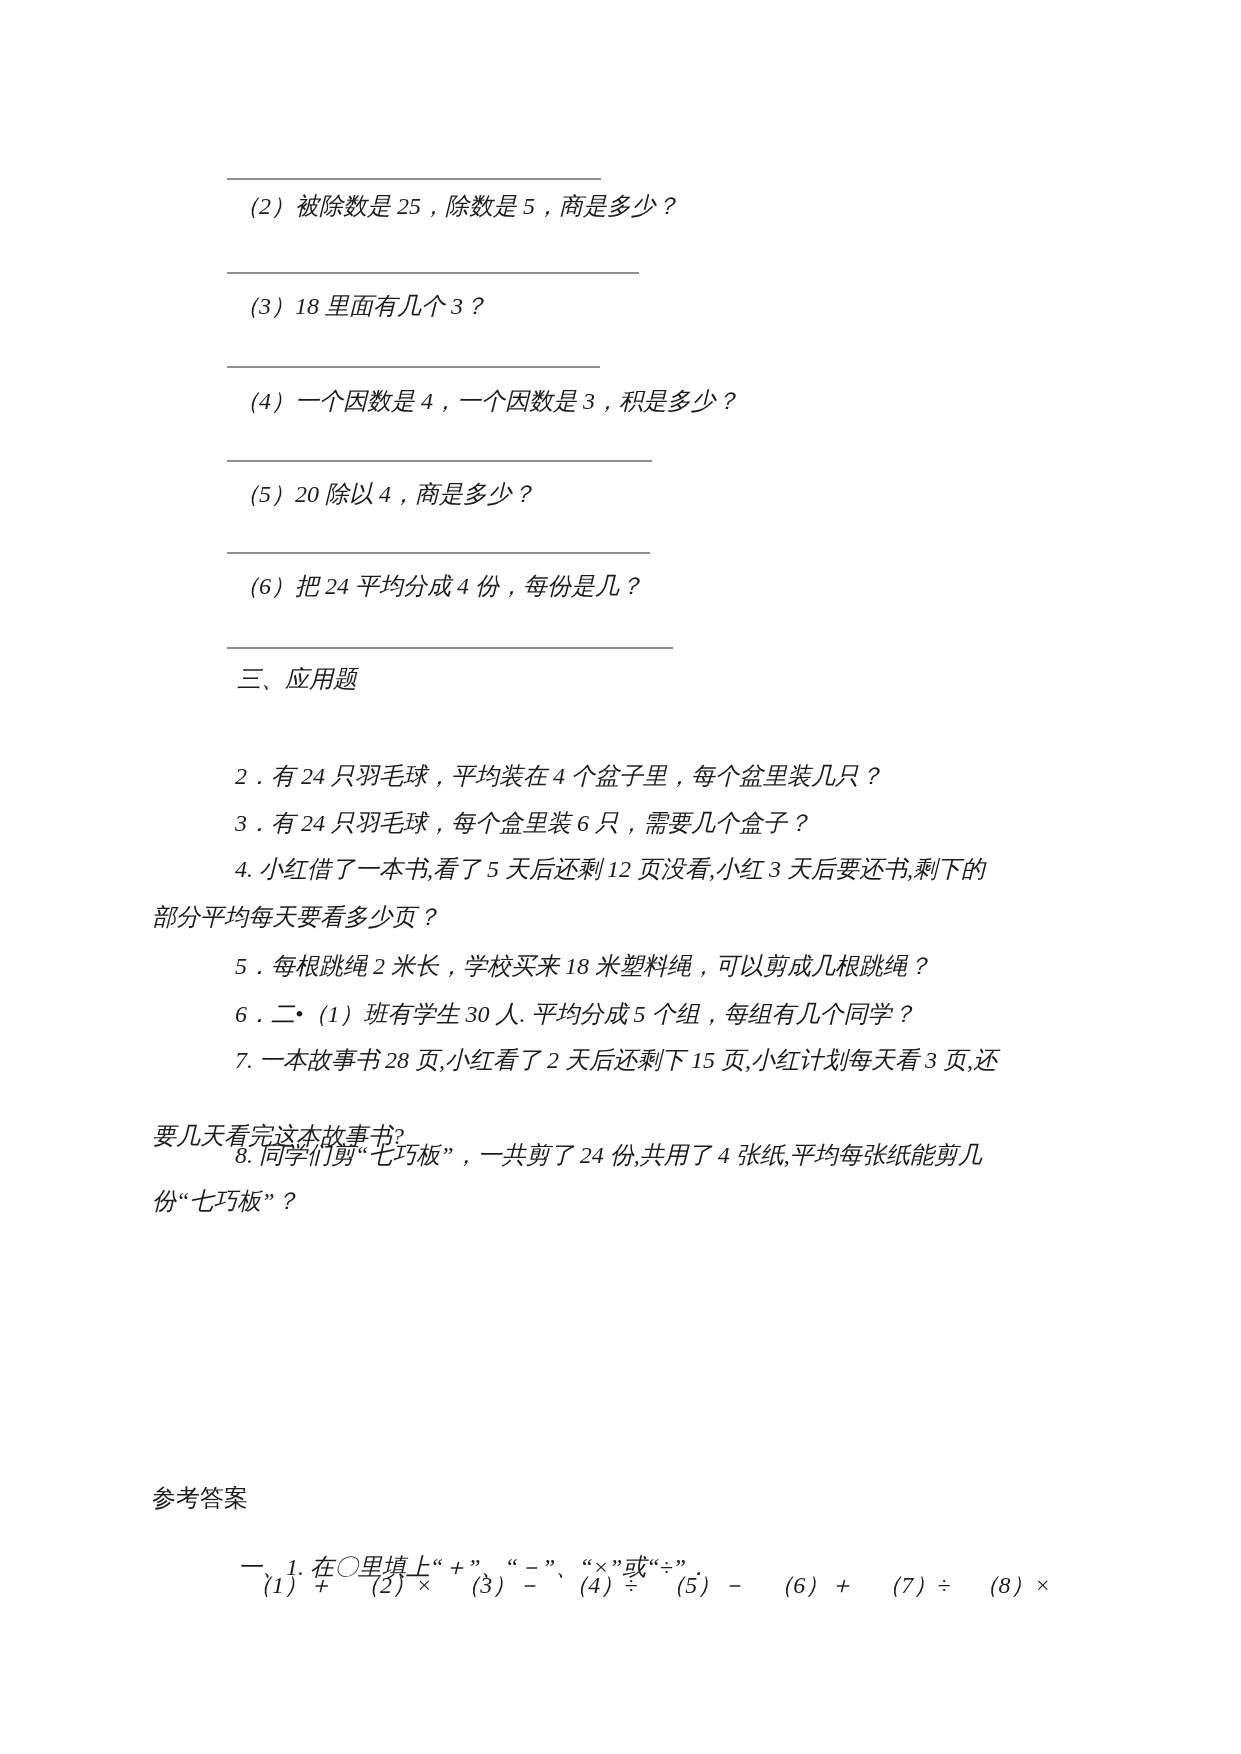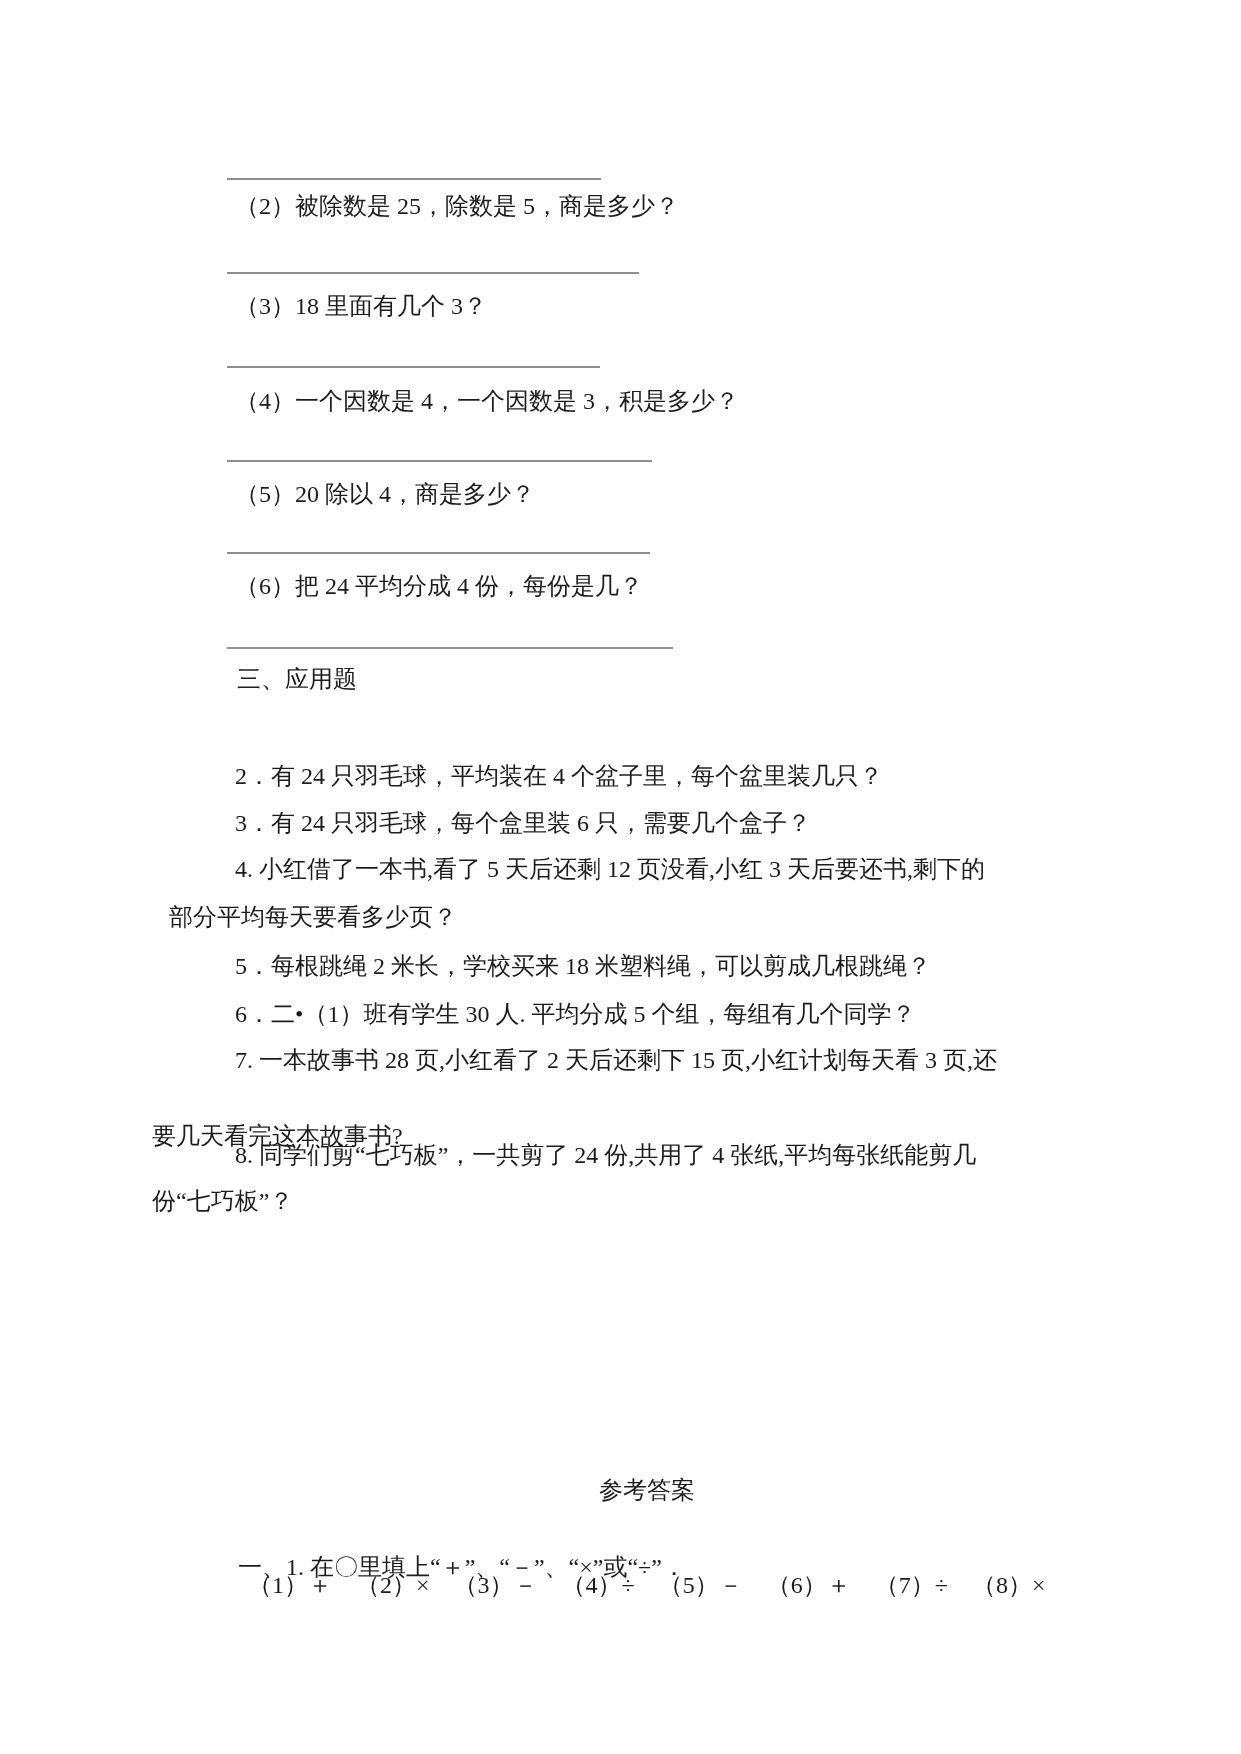--- a/index.html
+++ b/index.html
@@ -15,33 +15,35 @@
     background: #ffffff;
     font-family: "Liberation Serif", "DejaVu Serif", serif;
     font-size: 24px;
     color: #1c1c1c;
     overflow: hidden;
   }
   .txt {
     position: absolute;
     white-space: nowrap;
     line-height: 28px;
+    font-style: italic;
   }
   .blank-line {
     position: absolute;
     height: 0;
     border-bottom: 2px solid #8f8f8f;
   }
   .center-title {
     position: absolute;
     left: 152px;
     width: 990px;
-    text-align: center;
+    text-align: left;
     white-space: nowrap;
     line-height: 28px;
+    margin-top: 8px;
   }
 </style>
 </head>
 <body>
 
 <div id="page">
 
   <div class="blank-line" style="top:178px; left:227px; width:374px;"></div>
   <div class="txt" style="top:192px; left:235px;">（2）被除数是 25，除数是 5，商是多少？</div>
 
@@ -60,21 +62,21 @@
   <div class="blank-line" style="top:647px; left:227px; width:446px;"></div>
 
   <div class="txt" style="top:665px; left:237px;">三、应用题</div>
 
 
   <div class="txt" style="top:762px; left:235px;">2．有 24 只羽毛球，平均装在 4 个盆子里，每个盆里装几只？</div>
 
   <div class="txt" style="top:809px; left:235px;">3．有 24 只羽毛球，每个盒里装 6 只，需要几个盒子？</div>
 
   <div class="txt" style="top:855px; left:235px;">4. 小红借了一本书,看了 5 天后还剩 12 页没看,小红 3 天后要还书,剩下的</div>
-  <div class="txt" style="top:903px; left:152px;margin-left:17px;">部分平均每天要看多少页？</div>
+  <div class="txt" style="top:903px; left:152px;">部分平均每天要看多少页？</div>
 
   <div class="txt" style="top:952px; left:235px;">5．每根跳绳 2 米长，学校买来 18 米塑料绳，可以剪成几根跳绳？</div>
 
   <div class="txt" style="top:1000px; left:235px;">6．二•（1）班有学生 30 人. 平均分成 5 个组，每组有几个同学？</div>
 
   <div class="txt" style="top:1046px; left:235px;">7. 一本故事书 28 页,小红看了 2 天后还剩下 15 页,小红计划每天看 3 页,还</div>
   <div class="txt" style="top:1122px; left:152px;">要几天看完这本故事书?</div>
 
   <div class="txt" style="top:1141px; left:235px;">8. 同学们剪“七巧板”，一共剪了 24 份,共用了 4 张纸,平均每张纸能剪几</div>
   <div class="txt" style="top:1187px; left:152px;">份“七巧板”？</div>

